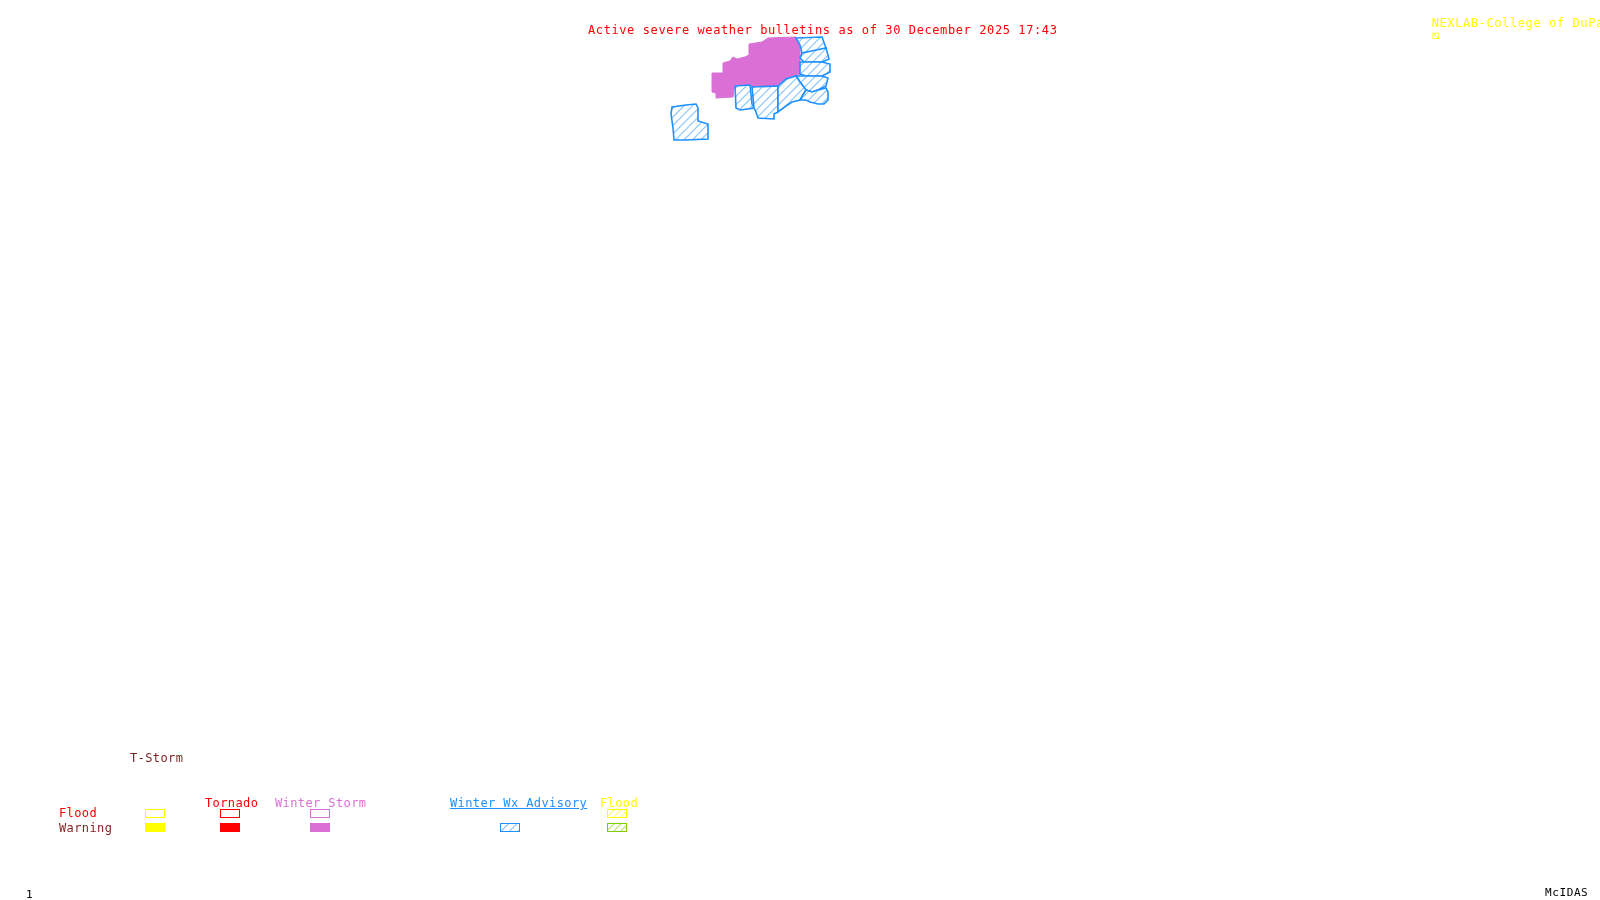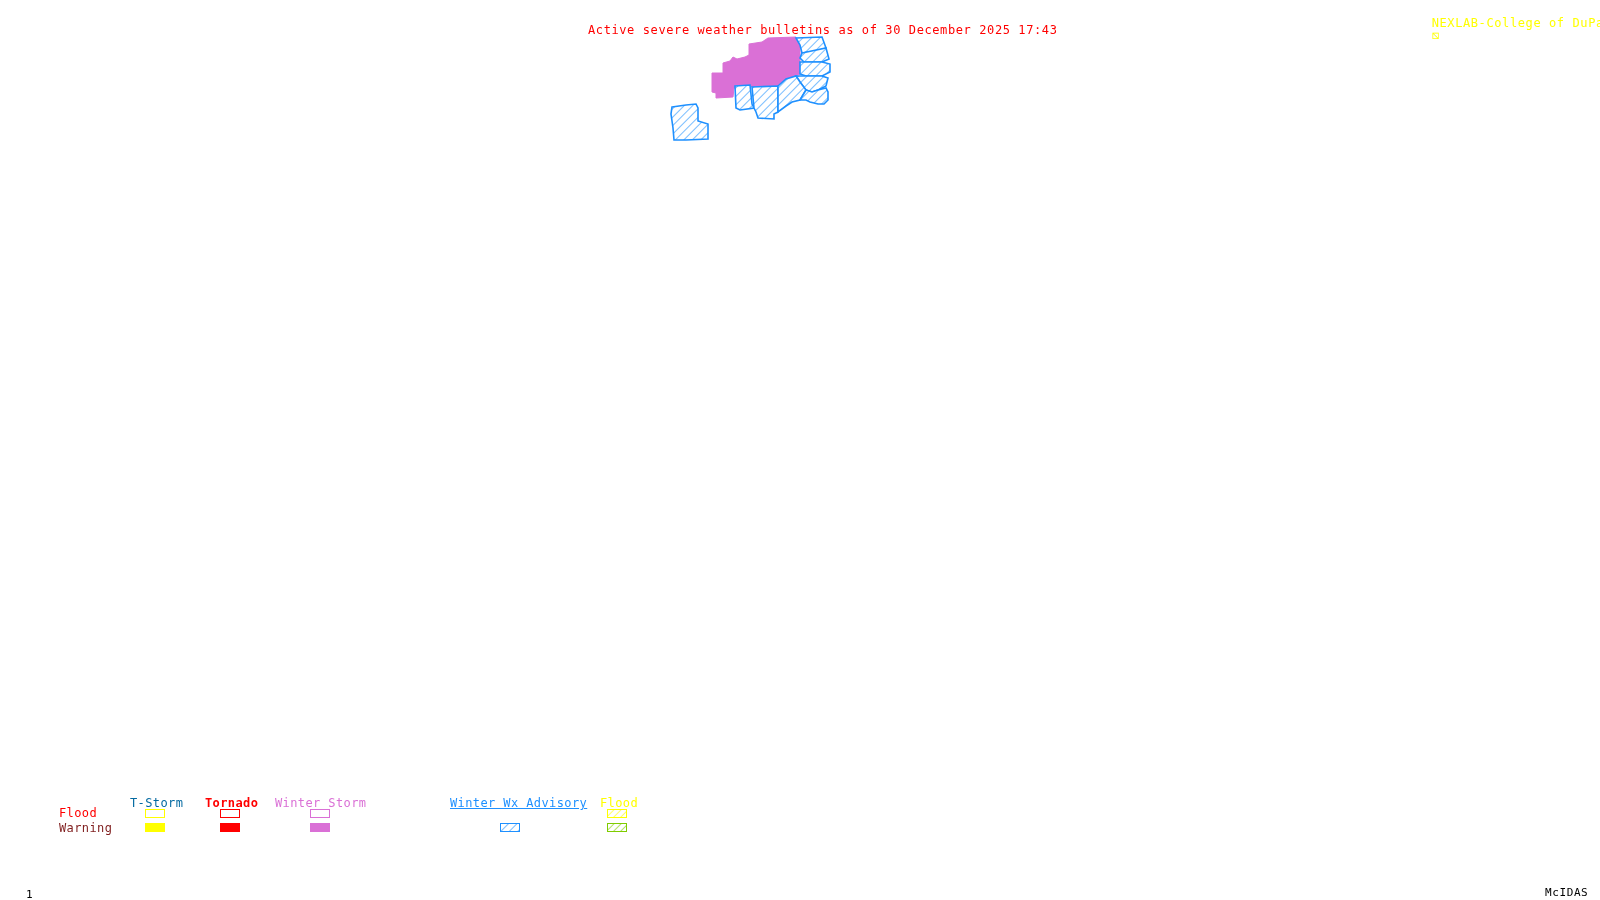--- a/index.html
+++ b/index.html
@@ -47,22 +47,22 @@
     <polygon points="800,62 822,62 830,64 830,72 822,76 806,76 800,74"></polygon>
     <polygon points="796,76 806,76 822,76 828,78 826,86 818,90 812,92 806,90 800,82"></polygon>
     <polygon points="735,86 750,85 752,104 754,108 740,110 736,108"></polygon>
     <polygon points="752,87 778,86 778,112 774,114 774,119 758,118 756,112 754,108"></polygon>
     <polygon points="778,86 786,79 796,76 800,82 806,90 800,100 792,102 786,106 778,112"></polygon>
     <polygon points="806,90 812,92 818,90 826,88 828,92 828,100 824,104 818,104 810,102 806,100 800,100"></polygon>
     <polygon points="672,107 686,105 696,104 698,108 698,121 708,124 708,139 686,140 674,140 673,128 671,114"></polygon>
   </g>
 </svg>
 
-<div class="lbl" style="left:130px;top:797px;color:#0369a1;">T-Storm</div>
-<div class="lbl" style="left:205px;top:797px;color:#ff0000;font-weight:bold;">Tornado</div>
+<div class="lbl" style="left:130px;top:752px;color:#7f1d1d;">T-Storm</div>
+<div class="lbl" style="left:205px;top:797px;color:#ff0000;">Tornado</div>
 <div class="lbl" style="left:275px;top:797px;color:#da70d6;text-align:right;">Winter Storm</div>
 <div class="lbl" style="left:450px;top:797px;color:#1e90ff;text-decoration:underline;">Winter Wx Advisory</div>
 <div class="lbl" style="left:600px;top:797px;color:#ffff00;">Flood</div>
 
 <div class="lbl" style="left:59px;top:807px;color:#ff0000;">Flood</div>
 <div class="lbl" style="left:59px;top:822px;color:#7f1d1d;">Warning</div>
 
 <div class="sw" style="left:145px;top:809px;border:1px solid #ffff00;"></div>
 <div class="sw" style="left:220px;top:809px;border:1px solid #ff0000;"></div>
 <div class="sw" style="left:310px;top:809px;border:1px solid #da70d6;"></div>

